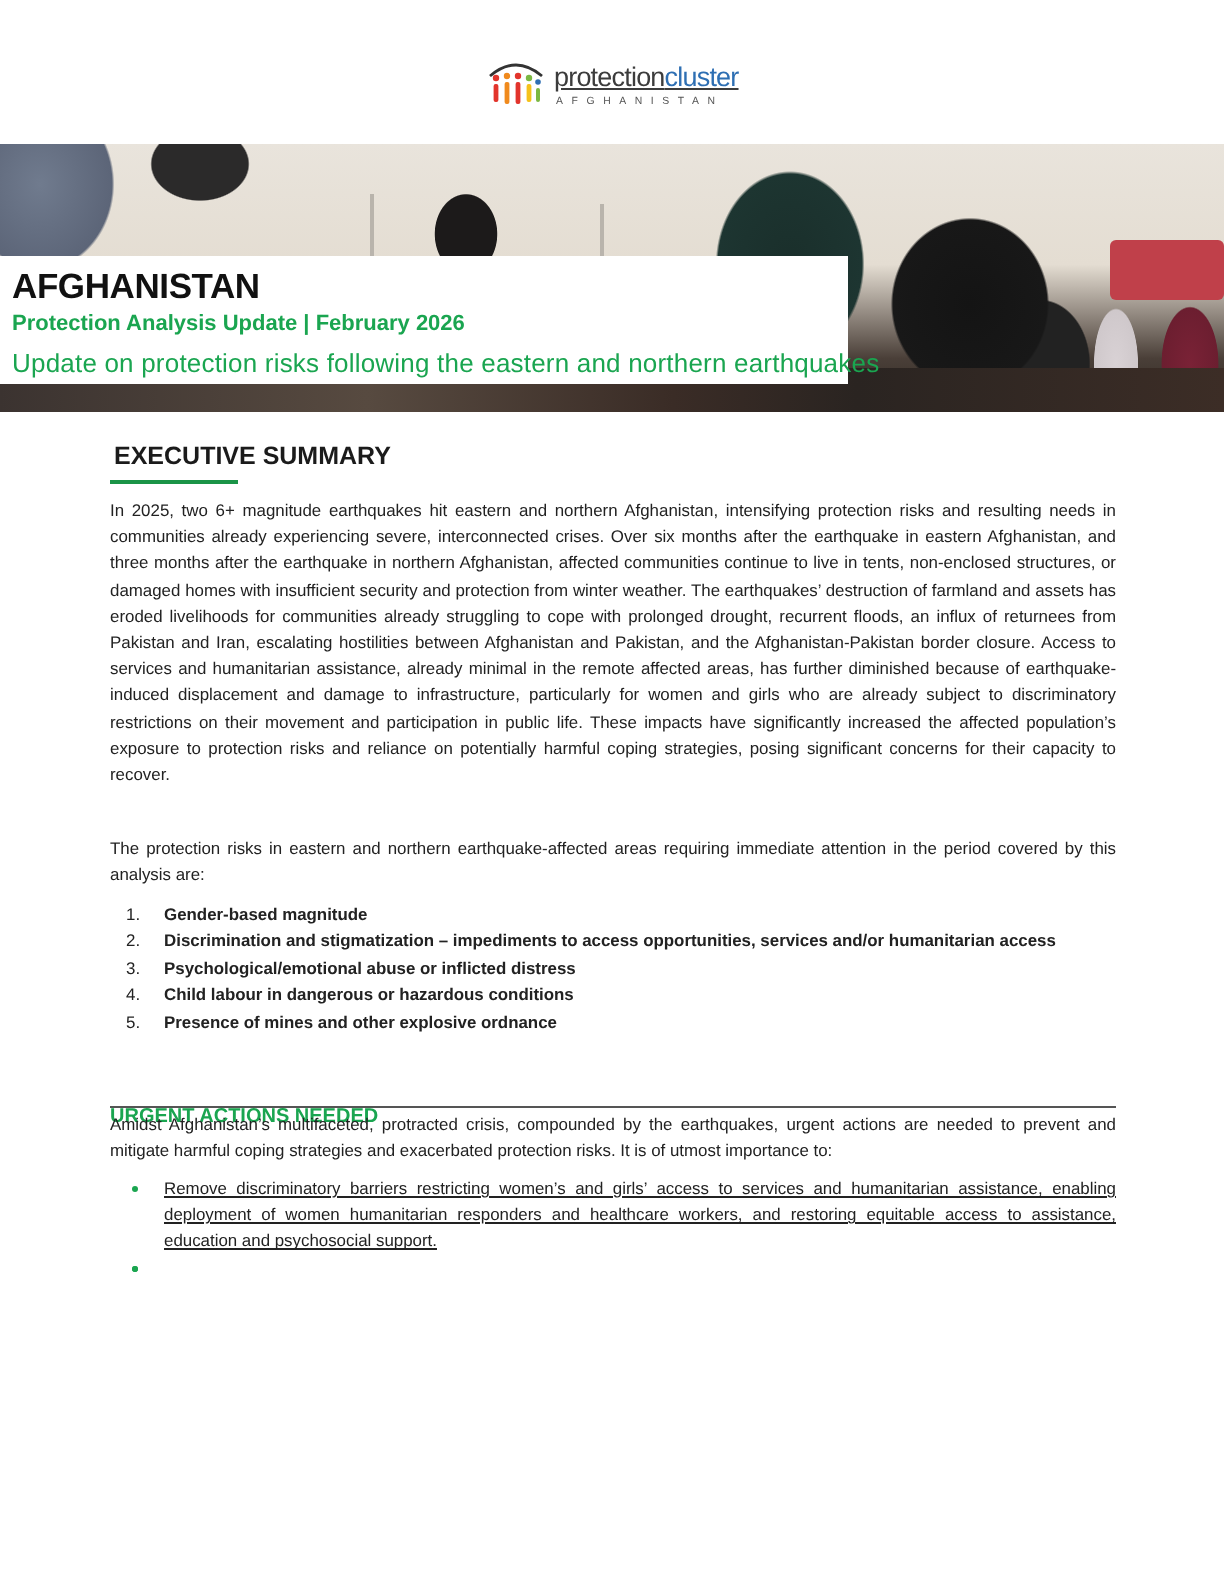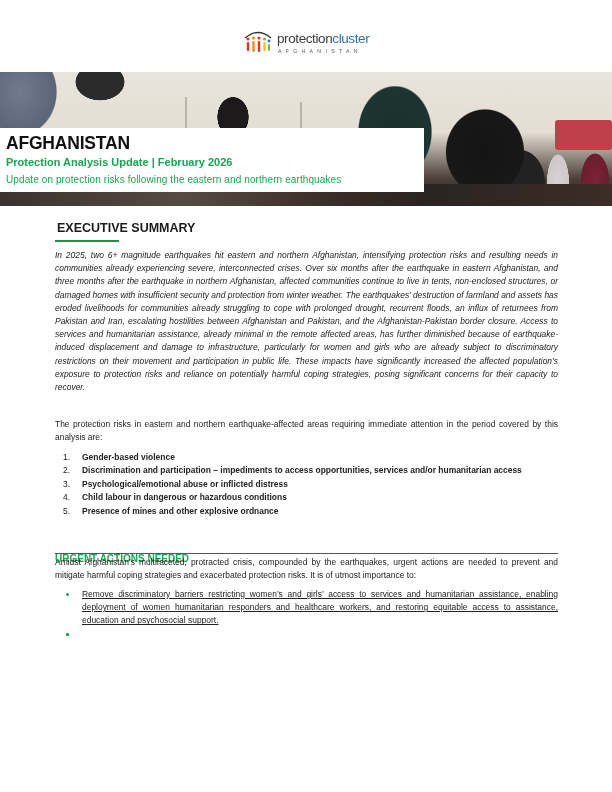--- a/index.html
+++ b/index.html
@@ -2,21 +2,21 @@
 <html><head>
 <meta charset="utf-8">
 <style>
   html, body { margin:0; padding:0; }
   body { width:612px; height:792px; background:#ffffff; position:relative; overflow:hidden; font-family:"Liberation Sans", sans-serif; color:#222; }
 
   
   .logo { position:absolute; left:243px; top:28px; display:flex; align-items:center; gap:4px; }
   .logo-mark { width:30px; height:30px; position:relative; }
   .logo-text { display:flex; flex-direction:column; line-height:1; }
-  .logo-word { font-size:13.5px; letter-spacing:-0.4px; color:#3c3c3c; }
+  .logo-word { font-size:13.5px; letter-spacing:-0.4px; color:#3c3c3c;text-decoration:underline; }
   .logo-word .b { color:#2e6fb3; }
   .logo-sub { font-size:5.2px; letter-spacing:4.3px; color:#555; margin-top:3px; padding-left:1px; }
 
   
   .photo { position:absolute; left:0; top:72px; width:612px; height:134px; overflow:hidden;
     background:
       radial-gradient(ellipse 60px 70px at 20px 20px, #707b8e 0%, #5c6578 60%, transparent 62%),
       radial-gradient(ellipse 40px 30px at 100px 10px, #2b2a2a 0%, #2b2a2a 60%, transparent 62%),
       radial-gradient(ellipse 22px 28px at 233px 45px, #1c1a1a 0%, #1c1a1a 70%, transparent 72%),
       radial-gradient(ellipse 60px 75px at 395px 60px, #1a2f2b 0%, #1d3531 60%, transparent 62%),
@@ -27,28 +27,28 @@
       linear-gradient(180deg, #e9e4dc 0%, #e4ddd2 45%, #4a3f38 80%, #2d2621 100%);
   }
   .photo .bus { position:absolute; left:555px; top:48px; width:57px; height:30px; background:#c0404a; border-radius:3px; }
   .photo .pole { position:absolute; width:2px; background:#b9b4ac; }
   .photo .ground { position:absolute; left:0; bottom:0; width:612px; height:22px;
     background:linear-gradient(90deg,#3b3330 0%,#574a40 30%,#3a2c26 55%,#2a2421 70%,#3c2d26 100%); }
 
   .title-box { position:absolute; left:0; top:128px; width:424px; height:64px; background:#ffffff; }
   .title-main { position:absolute; left:6px; top:133px; font-size:17.5px; font-weight:bold; color:#111; letter-spacing:-0.2px; }
   .title-sub { position:absolute; left:6px; top:156px; font-size:11px; font-weight:bold; color:#1aa550; }
-  .title-desc { position:absolute; left:6px; top:174px; font-size:10px; color:#1aa550; letter-spacing:0.1px; }
+  .title-desc { position:absolute; left:6px; top:174px; font-size:13px; color:#1aa550; letter-spacing:0.1px; }
 
   
   .h-exec { position:absolute; left:57px; top:221px; font-size:12.5px; font-weight:bold; color:#1b1b1b; }
   .h-exec-rule { position:absolute; left:55px; top:240px; width:64px; height:2px; background:#1a9447; }
 
   .body-text { position:absolute; left:55px; width:503px; font-size:8.45px; line-height:13.2px; color:#222; text-align:justify; }
-  .p1 { top:249px;font-style:italic; }
+  .p1 { top:249px; }
   .p2 { top:418px; }
 
   .risk-list { position:absolute; left:55px; top:451px; width:503px; margin:0; padding:0; list-style:none; font-size:8.45px; line-height:13.4px; font-weight:bold; color:#222; }
   .risk-list li { position:relative; padding-left:27px; }
   .risk-list .num { position:absolute; left:8px; top:0; font-weight:normal; }
 
   .h-urgent { position:absolute; left:55px; top:540px; font-size:10px; font-weight:bold; color:#1aa550;margin-top:13px; }
   .urgent-rule { position:absolute; left:55px; top:553px; width:503px; height:1px; background:#555; }
   .p3 { top:556px; }
 
@@ -93,22 +93,22 @@
 <div class="title-sub">Protection Analysis Update | February 2026</div>
 <div class="title-desc">Update on protection risks following the eastern and northern earthquakes</div>
 
 <div class="h-exec">EXECUTIVE SUMMARY</div>
 <div class="h-exec-rule"></div>
 
 <div class="body-text p1">In 2025, two 6+ magnitude earthquakes hit eastern and northern Afghanistan, intensifying protection risks and resulting needs in communities already experiencing severe, interconnected crises. Over six months after the earthquake in eastern Afghanistan, and three months after the earthquake in northern Afghanistan, affected communities continue to live in tents, non-enclosed structures, or damaged homes with insufficient security and protection from winter weather. The earthquakes’ destruction of farmland and assets has eroded livelihoods for communities already struggling to cope with prolonged drought, recurrent floods, an influx of returnees from Pakistan and Iran, escalating hostilities between Afghanistan and Pakistan, and the Afghanistan-Pakistan border closure. Access to services and humanitarian assistance, already minimal in the remote affected areas, has further diminished because of earthquake-induced displacement and damage to infrastructure, particularly for women and girls who are already subject to discriminatory restrictions on their movement and participation in public life. These impacts have significantly increased the affected population’s exposure to protection risks and reliance on potentially harmful coping strategies, posing significant concerns for their capacity to recover.</div>
 <div class="body-text p2">The protection risks in eastern and northern earthquake-affected areas requiring immediate attention in the period covered by this analysis are:</div>
 
 <ol class="risk-list">
-  <li><span class="num">1.</span><span>Gender-based violence</span></li>
-  <li><span class="num">2.</span><span>Discrimination and participation – impediments to access opportunities, services and/or humanitarian access</span></li>
+  <li><span class="num">1.</span><span>Gender-based magnitude</span></li>
+  <li><span class="num">2.</span><span>Discrimination and stigmatization – impediments to access opportunities, services and/or humanitarian access</span></li>
   <li><span class="num">3.</span><span>Psychological/emotional abuse or inflicted distress</span></li>
   <li><span class="num">4.</span><span>Child labour in dangerous or hazardous conditions</span></li>
   <li><span class="num">5.</span><span>Presence of mines and other explosive ordnance</span></li>
 </ol>
 
 <div class="h-urgent">URGENT ACTIONS NEEDED</div>
 <div class="urgent-rule"></div>
 <div class="body-text p3">Amidst Afghanistan’s multifaceted, protracted crisis, compounded by the earthquakes, urgent actions are needed to prevent and mitigate harmful coping strategies and exacerbated protection risks. It is of utmost importance to:</div>
 
 <ul class="action-list">

